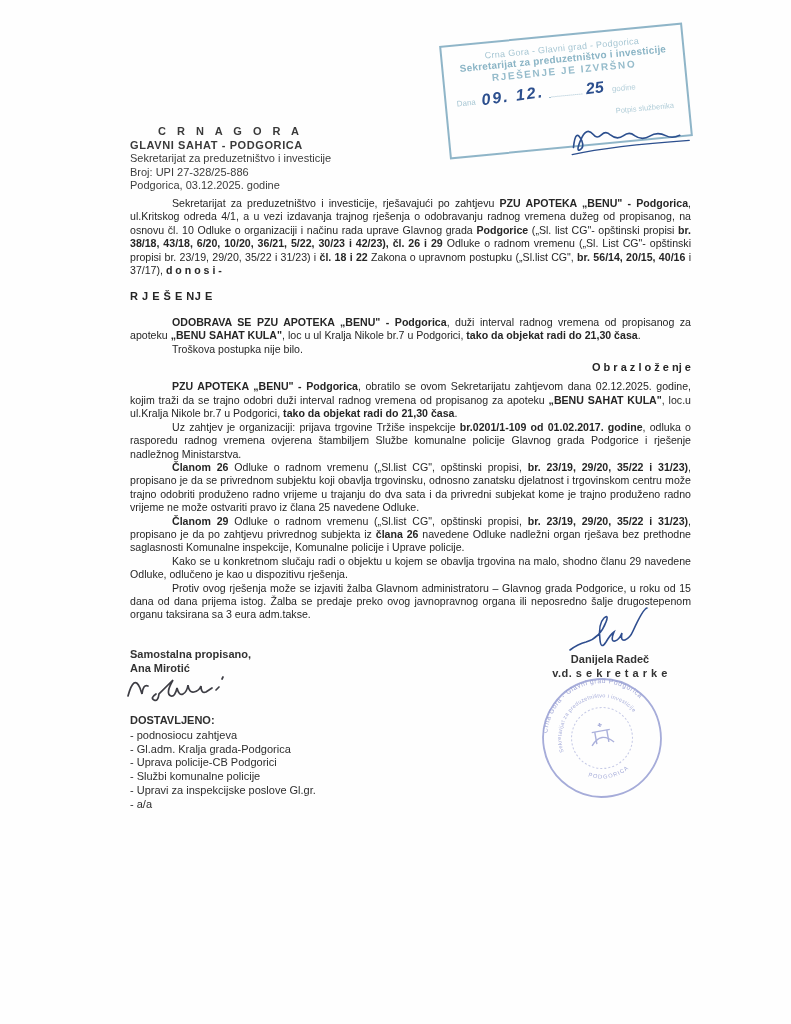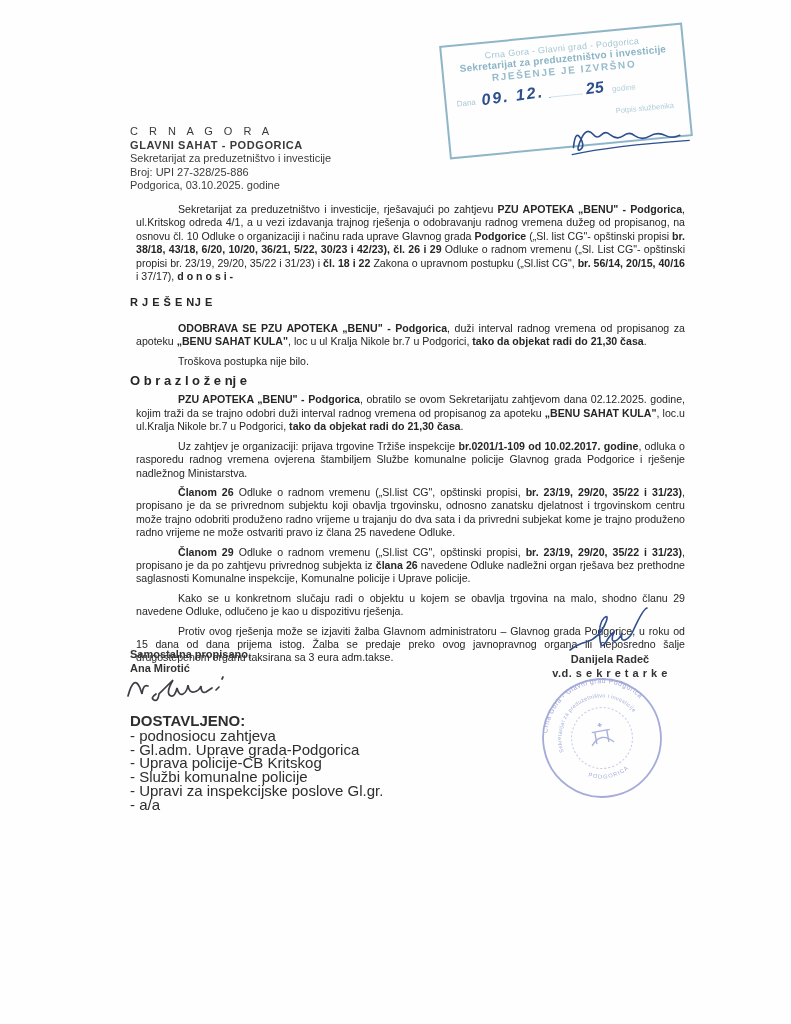--- a/index.html
+++ b/index.html
@@ -7,21 +7,21 @@
     position:relative;
     width:791px;height:1024px;
     margin:0 auto;
     background:#fefefe;
     font-family:"Liberation Sans", sans-serif;
     color:#262626;
     overflow:hidden;
   }
   
   .letterhead{position:absolute;left:130px;top:125px;font-size:11px;line-height:13.5px;color:#333;}
-  .letterhead .country{font-weight:400;letter-spacing:4px;color:#3a3a3a;}
+  .letterhead .country{font-weight:700;letter-spacing:4px;color:#3a3a3a;text-align:center;}
   .letterhead .city{font-weight:700;letter-spacing:.6px;color:#3a3a3a;}
   .letterhead .dept,.letterhead .num,.letterhead .pdate{font-weight:400;color:#3c3c3c;}
   
   .exec-stamp{
     position:absolute;left:444px;top:34px;width:240px;height:110px;
     border:2px solid rgba(96,150,176,.7);
     transform:rotate(-5.5deg);
     color:#6fa3b8;
     overflow:visible;
   }
@@ -31,47 +31,47 @@
   .exec-stamp .date-row{display:flex;align-items:baseline;margin:6px 0 0 10px;}
   .exec-stamp .date-label{font-size:8px;opacity:.6;margin-right:6px;}
   .exec-stamp .hand{font-size:16px;font-style:italic;color:#2c4f8e;transform:rotate(-2deg);font-weight:600;}
   .exec-stamp .hand.day{letter-spacing:2px;}
   .exec-stamp .date-line{flex:0 0 34px;border-bottom:1px dotted rgba(96,150,176,.55);height:12px;margin:0 4px;}
   .exec-stamp .date-suffix{font-size:8px;opacity:.5;margin-left:8px;}
   .exec-stamp .signer-label{position:absolute;right:14px;bottom:26px;font-size:7.5px;opacity:.55;}
   .exec-stamp .sig{position:absolute;right:-6px;bottom:-16px;}
   
   .flow{position:absolute;left:130px;top:197px;width:561px;font-size:10.6px;line-height:13.4px;text-align:justify;}
-  .flow p{margin:6px;text-indent:42px;}
+  .flow p{margin:0;text-indent:42px;}
   .flow .b{font-weight:700;}
   .flow div[data-name="decision-heading"]{text-align:left;font-weight:700;letter-spacing:.5px;margin:13px 0 12px 0;font-size:11px;}
-  .flow div[data-name="explanation-heading"]{text-align:left;font-weight:700;margin:5px 0 6px 0;font-size:13px;}
+  .flow div[data-name="explanation-heading"]{text-align:right;font-weight:700;margin:5px 0 6px 0;font-size:11px;}
   
   .sig-left{position:absolute;left:130px;top:648px;font-size:11px;font-weight:700;line-height:13.5px;color:#333;}
   .sig-left-hand{position:absolute;left:124px;top:668px;}
   .sig-right{position:absolute;left:528px;top:653px;width:164px;text-align:center;font-size:11px;font-weight:700;color:#333;line-height:13.5px;}
   .sig-right .role{letter-spacing:.5px;}
   .sig-right-hand{position:absolute;left:556px;top:606px;}
   
   .round-stamp{position:absolute;left:536px;top:672px;width:132px;height:132px;transform:rotate(-10deg);opacity:.8;}
   
-  .distribution{position:absolute;left:130px;top:714px;font-size:15px;line-height:13.8px;color:#2e2e2e;}
+  .distribution{position:absolute;left:130px;top:714px;font-size:11px;line-height:13.8px;color:#2e2e2e;}
   .distribution .dist-title{font-weight:700;margin-bottom:1px;}
 </style>
 </head>
 <body>
 
 <div class="page" data-name="document-page">
 
   <div class="letterhead" data-name="letterhead">
     <div class="country" data-name="letterhead-country">C R N A   G O R A</div>
     <div class="city" data-name="letterhead-city">GLAVNI SAHAT - PODGORICA</div>
     <div class="dept" data-name="letterhead-department">Sekretarijat za preduzetništvo i investicije</div>
     <div class="num" data-name="letterhead-case-number">Broj: UPI 27-328/25-886</div>
-    <div class="pdate" data-name="letterhead-place-date">Podgorica, 03.10.2025. godine</div>
+    <div class="pdate" data-name="letterhead-place-date">Podgorica, 03.12.2025. godine</div>
   </div>
 
   <div class="exec-stamp" data-name="executive-stamp">
     <div class="l1" data-name="stamp-line-authority">Crna Gora - Glavni grad - Podgorica</div>
     <div class="l2" data-name="stamp-line-department">Sekretarijat za preduzetništvo i investicije</div>
     <div class="l3" data-name="stamp-line-executive">RJEŠENJE JE IZVRŠNO</div>
     <div class="date-row" data-name="stamp-date-row">
       <span class="date-label" data-name="stamp-date-label">Dana</span>
       <span class="hand day" data-name="stamp-handwritten-date">09. 12.</span>
       <span class="date-line" data-name="stamp-date-line"></span>
@@ -85,21 +85,21 @@
     </svg>
   </div>
 
   <div class="flow" data-name="document-body">
       <p data-name="paragraph"><span>Sekretarijat za preduzetništvo i investicije, rješavajući po zahtjevu </span><span class="b">PZU APOTEKA „BENU" - Podgorica</span><span>, ul.Kritskog odreda 4/1, a u vezi izdavanja trajnog rješenja o odobravanju radnog vremena dužeg od propisanog, na osnovu čl. 10 Odluke o organizaciji i načinu rada uprave Glavnog grada </span><span class="b">Podgorice</span><span> („Sl. list CG"- opštinski propisi </span><span class="b">br. 38/18, 43/18, 6/20, 10/20, 36/21, 5/22, 30/23 i 42/23), čl. 26 i 29</span><span> Odluke o radnom vremenu („Sl. List CG"- opštinski propisi br. 23/19, 29/20, 35/22 i 31/23) i </span><span class="b">čl. 18 i 22</span><span> Zakona o upravnom postupku („Sl.list CG", </span><span class="b">br. 56/14, 20/15, 40/16</span><span> i 37/17), </span><span class="b">d o n o s i -</span></p>
       <div data-name="decision-heading">R J E Š E NJ E</div>
       <p data-name="paragraph"><span class="b">ODOBRAVA SE PZU APOTEKA „BENU" - Podgorica</span><span>, duži interval radnog vremena od propisanog za apoteku </span><span class="b">„BENU SAHAT KULA"</span><span>, loc u ul Kralja Nikole br.7 u Podgorici, </span><span class="b">tako da objekat radi do 21,30 časa</span><span>.</span></p>
       <p data-name="paragraph"><span>Troškova postupka nije bilo.</span></p>
       <div data-name="explanation-heading">O b r a z l o ž e nj e</div>
       <p data-name="paragraph"><span class="b">PZU APOTEKA „BENU" - Podgorica</span><span>, obratilo se ovom Sekretarijatu zahtjevom dana 02.12.2025. godine, kojim traži da se trajno odobri duži interval radnog vremena od propisanog za apoteku </span><span class="b">„BENU SAHAT KULA"</span><span>, loc.u ul.Kralja Nikole br.7 u Podgorici, </span><span class="b">tako da objekat radi do 21,30 časa</span><span>.</span></p>
-      <p data-name="paragraph"><span>Uz zahtjev je organizaciji: prijava trgovine Tržiše inspekcije </span><span class="b">br.0201/1-109 od 10.02.2017. godine</span><span>, odluka o rasporedu radnog vremena ovjerena štambiljem Službe komunalne policije Glavnog grada Podgorice i rješenje nadležnog Ministarstva.</span></p>
+      <p data-name="paragraph"><span>Uz zahtjev je organizaciji: prijava trgovine Tržiše inspekcije </span><span class="b">br.0201/1-109 od 01.02.2017. godine</span><span>, odluka o rasporedu radnog vremena ovjerena štambiljem Službe komunalne policije Glavnog grada Podgorice i rješenje nadležnog Ministarstva.</span></p>
       <p data-name="paragraph"><span class="b">Članom 26</span><span> Odluke o radnom vremenu („Sl.list CG", opštinski propisi, </span><span class="b">br. 23/19, 29/20, 35/22 i 31/23)</span><span>, propisano je da se privrednom subjektu koji obavlja trgovinsku, odnosno zanatsku djelatnost i trgovinskom centru može trajno odobriti produženo radno vrijeme u trajanju do dva sata i da privredni subjekat kome je trajno produženo radno vrijeme ne može ostvariti pravo iz člana 25 navedene Odluke.</span></p>
       <p data-name="paragraph"><span class="b">Članom 29</span><span> Odluke o radnom vremenu („Sl.list CG", opštinski propisi, </span><span class="b">br. 23/19, 29/20, 35/22 i 31/23)</span><span>, propisano je da po zahtjevu privrednog subjekta iz </span><span class="b">člana 26</span><span> navedene Odluke nadležni organ rješava bez prethodne saglasnosti Komunalne inspekcije, Komunalne policije i Uprave policije.</span></p>
       <p data-name="paragraph"><span>Kako se u konkretnom slučaju radi o objektu u kojem se obavlja trgovina na malo, shodno članu 29 navedene Odluke, odlučeno je kao u dispozitivu rješenja.</span></p>
       <p data-name="paragraph"><span>Protiv ovog rješenja može se izjaviti žalba Glavnom administratoru – Glavnog grada Podgorice, u roku od 15 dana od dana prijema istog. Žalba se predaje preko ovog javnopravnog organa ili neposredno šalje drugostepenom organu taksirana sa 3 eura adm.takse.</span></p>
     </div>
 
   <div class="sig-left" data-name="signature-block-left">
     <div data-name="signer-role-left">Samostalna propisano,</div>
     <div data-name="signer-name-left">Ana Mirotić</div>
   </div>
@@ -137,21 +137,21 @@
       <path d="M59 58 v12 M71 58 v12"></path>
       <path d="M54 71 q11 -13 22 0"></path>
       <path d="M63 52 h4 M65 50 v4"></path>
     </g>
   </svg>
 
   <div class="distribution" data-name="distribution-section">
     <div class="dist-title" data-name="distribution-title">DOSTAVLJENO:</div>
     <div data-name="distribution-list">
         <div data-name="distribution-item">- podnosiocu zahtjeva</div>
-        <div data-name="distribution-item">- Gl.adm. Uprave grada-Podgorica</div>
-        <div data-name="distribution-item">- Uprava policije-CB Kritskog</div>
+        <div data-name="distribution-item">- Gl.adm. Kralja grada-Podgorica</div>
+        <div data-name="distribution-item">- Uprava policije-CB Podgorici</div>
         <div data-name="distribution-item">- Službi komunalne policije</div>
         <div data-name="distribution-item">- Upravi za inspekcijske poslove Gl.gr.</div>
         <div data-name="distribution-item">- a/a</div>
       </div>
   </div>
 
 </div>
 
 </body></html>

